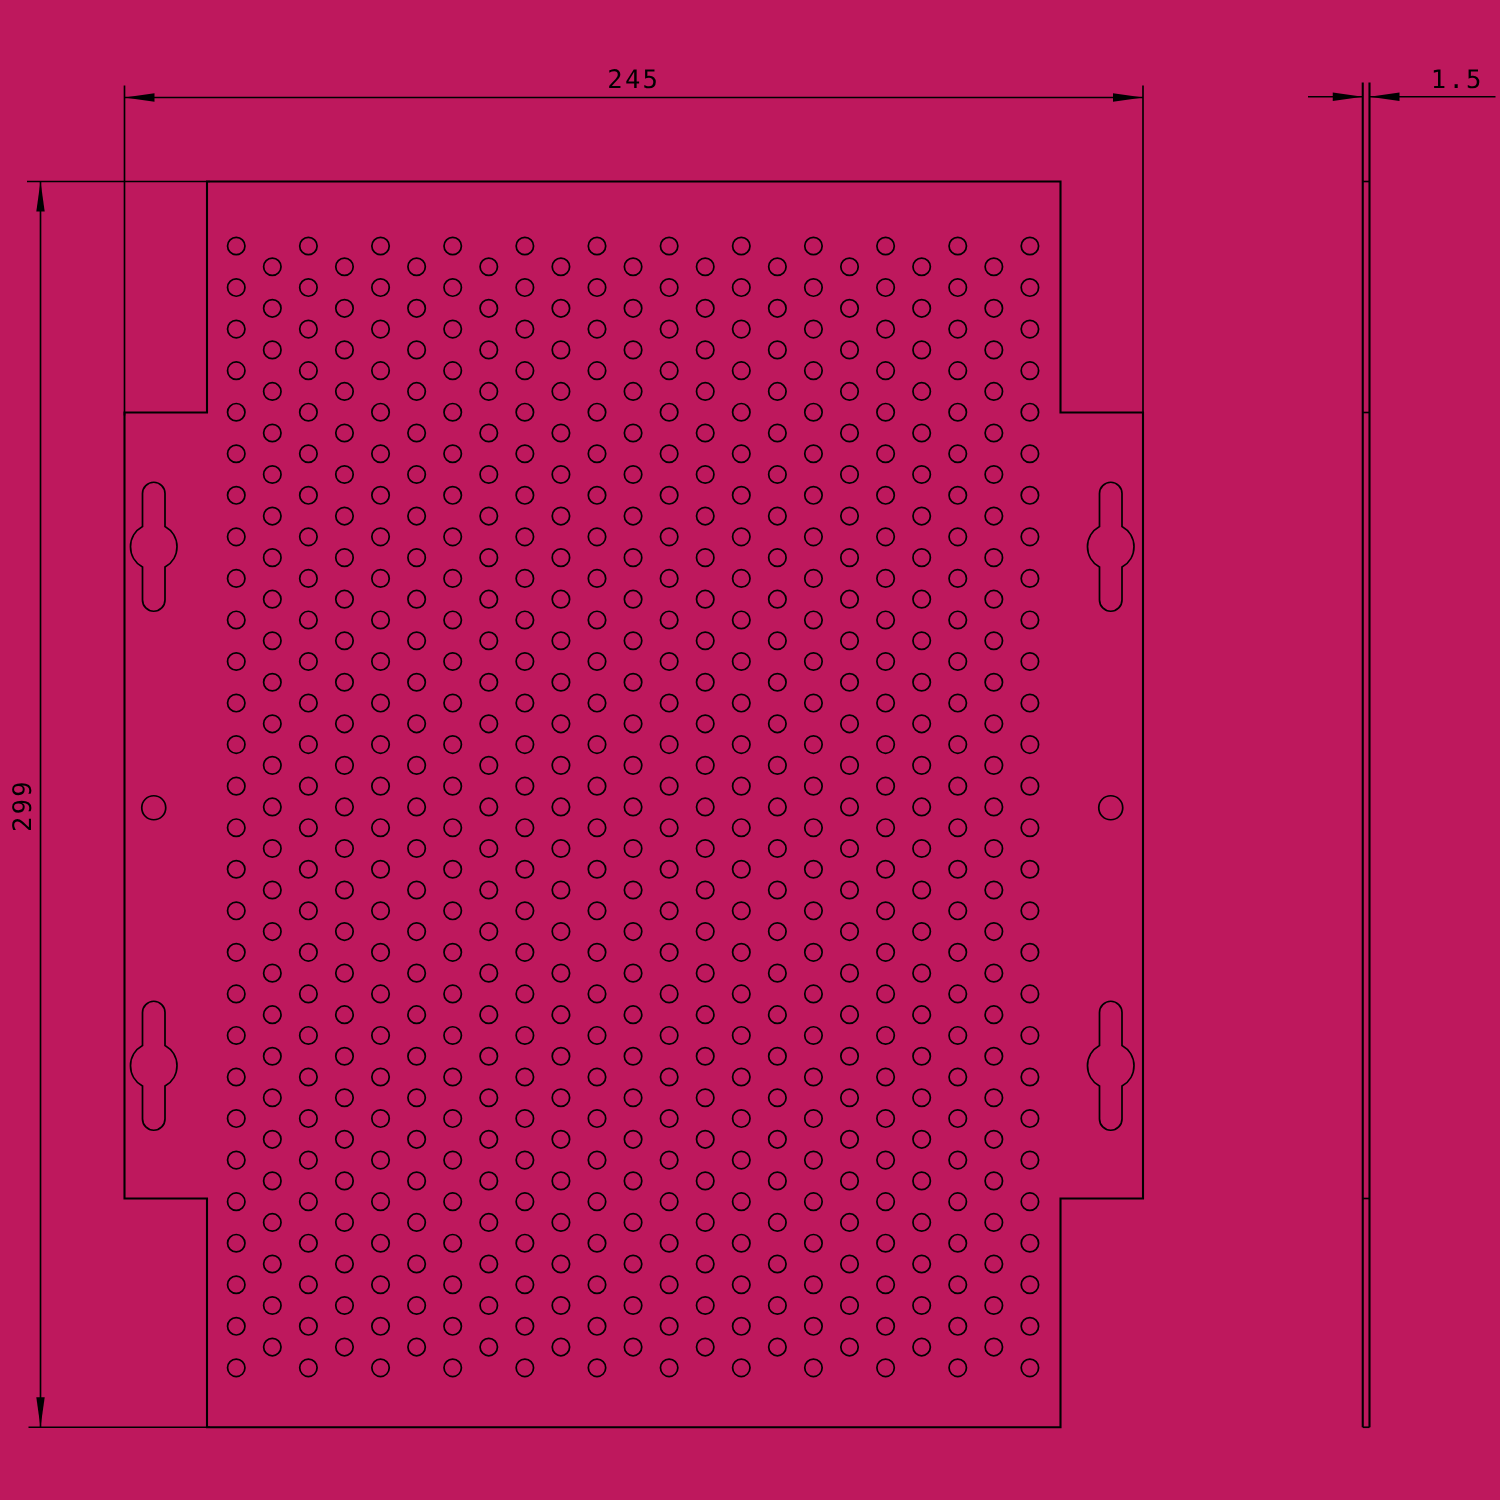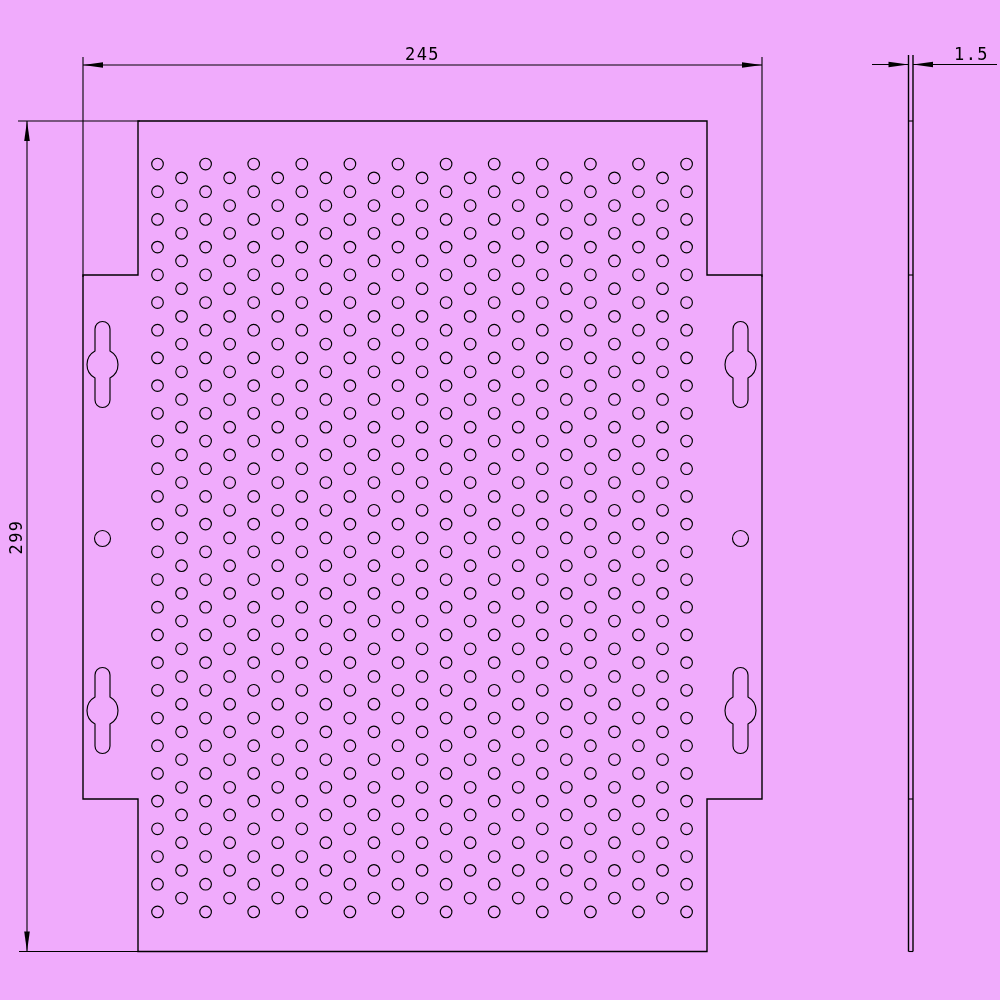--- a/index.html
+++ b/index.html
@@ -1,20 +1,20 @@
 <!DOCTYPE html>
 <html><head>
 <meta charset="utf-8">
 <style>
   html, body { margin: 0; padding: 0; background: #ffffff; }
   #stage {
     position: relative;
     width: 1000px;
     height: 1000px;
-    background: #f0abfc;
+    background: #be185d;
     overflow: hidden;
     font-family: "DejaVu Sans Mono", monospace;
   }
   #stage svg { position: absolute; left: 0; top: 0; }
   .dim-label {
     position: absolute;
     transform: translate(-50%, -50%);
     font-family: "DejaVu Sans Mono", monospace;
     font-size: 17px;
     letter-spacing: 1.5px;

